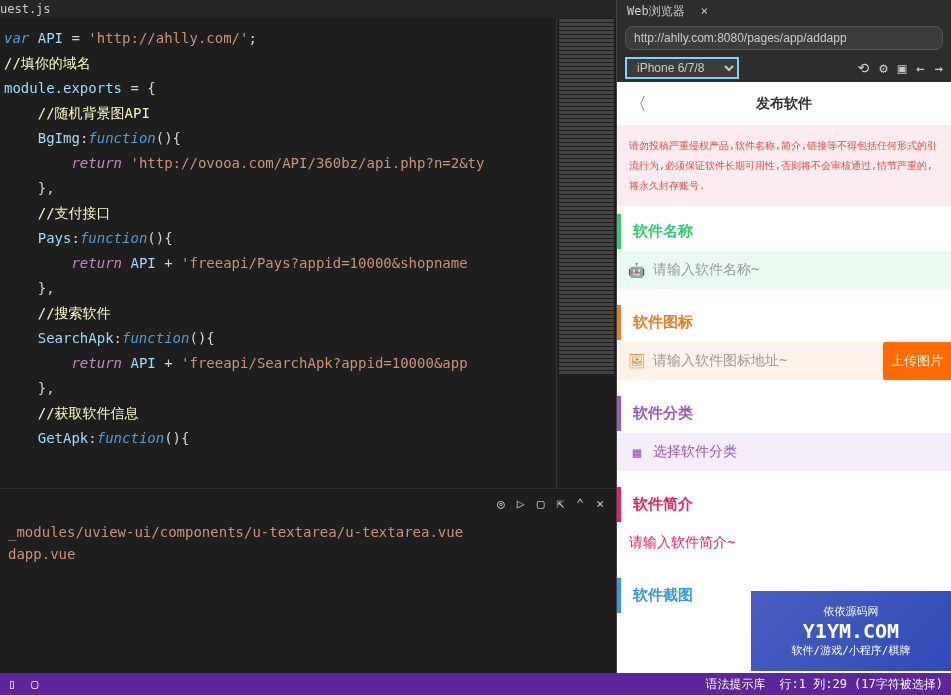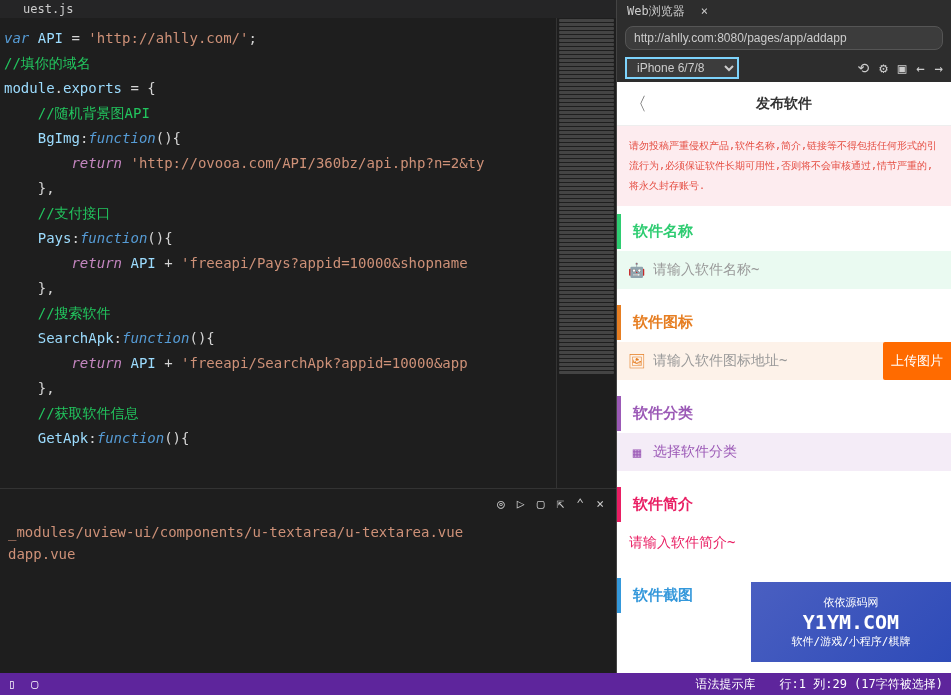--- a/index.html
+++ b/index.html
@@ -1,27 +1,27 @@
 <!DOCTYPE html>
 <html><head>
 <meta charset="utf-8">
 <style>
 * { margin: 0; padding: 0; box-sizing: border-box; }
 body { font-family: Consolas, 'Microsoft YaHei', monospace; background: #1e1e1e; color: #d4d4d4; overflow: hidden; width: 951px; height: 695px; }
 .main { display: flex; height: 673px; }
 .editor-pane { width: 616px; display: flex; flex-direction: column; background: #1e1e1e; }
-.tab-bar { height: 18px; background: #252526; padding: 2px 23px; font-size: 12px; color: #ccc; }
+.tab-bar { height: 18px; background: #252526; padding: 2px 0; font-size: 12px; color: #ccc; }
 .code-area { flex: 1; display: flex; overflow: hidden; position: relative; }
 .code-content { flex: 1; padding: 8px 4px; font-size: 14px; line-height: 25px; font-family: Consolas, monospace; white-space: pre; overflow: hidden; }
 .minimap { width: 60px; background: #1e1e1e; border-left: 1px solid #333; }
 .minimap-line { height: 3px; margin: 1px 2px; background: #444; border-radius: 1px; }
 .k-var { color: #569cd6; font-style: italic; }
 .k-id { color: #9cdcfe; }
 .k-str { color: #ce9178; }
-.k-cmt { color: #22c55e; }
+.k-cmt { color: #fef9c3; }
 .k-fn { color: #569cd6; font-style: italic; }
 .k-kw { color: #c586c0; font-style: italic; }
 .term-area { height: 185px; background: #1e1e1e; border-top: 1px solid #333; display: flex; flex-direction: column; }
 .term-toolbar { height: 28px; display: flex; justify-content: flex-end; align-items: center; gap: 12px; padding: 0 12px; color: #ccc; font-size: 13px; }
 .term-content { flex: 1; padding: 4px 8px; font-size: 14px; font-family: Consolas, monospace; color: #ce9178; line-height: 22px; }
 .term-content .line2 { color: #ce9178; }
 .browser-pane { flex: 1; background: #2d2d2d; display: flex; flex-direction: column; border-left: 1px solid #444; }
 .browser-tab { height: 22px; background: #2d2d2d; display: flex; align-items: center; padding: 0 10px; font-size: 12px; color: #ccc; gap: 16px; }
 .browser-url { height: 32px; background: #2d2d2d; padding: 4px 8px; }
 .url-input { width: 100%; height: 24px; background: #3c3c3c; border: 1px solid #555; color: #ccc; padding: 0 8px; font-size: 12px; border-radius: 8px; }
@@ -41,25 +41,25 @@
 .sec-intro { color: #e91e63; border-color: #e91e63; }
 .sec-shot { color: #3498db; border-color: #3498db; }
 .sec-input { padding: 10px 12px; display: flex; align-items: center; gap: 8px; font-size: 14px; }
 .bg-green { background: #eafaf1; }
 .bg-orange { background: #fdf2e9; }
 .bg-purple { background: #f4ecf7; }
 .inp-icon { width: 16px; height: 16px; display: inline-flex; align-items: center; justify-content: center; font-size: 14px; }
 .inp-text { color: #999; flex: 1; }
 .upload-btn { background: #ff6b00; color: #fff; padding: 10px 8px; font-size: 13px; border-radius: 2px 0 0 2px; margin: -10px -12px -10px 0; }
 .intro-text { color: #e91e63; padding: 10px 12px; font-size: 14px; }
-.watermark { position: absolute; bottom: 11px; right: 0; width: 200px; height: 80px; background: linear-gradient(135deg, #4a5fc1, #2e4bb8); color: #fff; display: flex; flex-direction: column; align-items: center; justify-content: center; font-size: 11px; }
+.watermark { position: absolute; bottom: 2px; right: 0; width: 200px; height: 80px; background: linear-gradient(135deg, #4a5fc1, #2e4bb8); color: #fff; display: flex; flex-direction: column; align-items: center; justify-content: center; font-size: 11px; }
 .wm-txt { font-size: 11px; }
 .wm-domain { font-size: 20px; font-weight: bold; }
 .statusbar { height: 22px; background: #5e259c; display: flex; align-items: center; padding: 0 8px; font-size: 12px; color: #fff; gap: 16px; }
-.sb-right { margin-left: auto; display: flex; gap: 24px; text-align: center; }
+.sb-right { margin-left: auto; display: flex; gap: 14px; text-align: center; }
 </style>
 </head>
 <body>
 
 <div class="main">
   <div class="editor-pane">
     <div class="tab-bar">uest.js</div>
     <div class="code-area">
       <div class="code-content"><span class="k-var">var</span> <span class="k-id">API</span><span> = </span><span class="k-str">'http://ahlly.com/'</span><span>;</span>
 <span class="k-cmt">//填你的域名</span>

